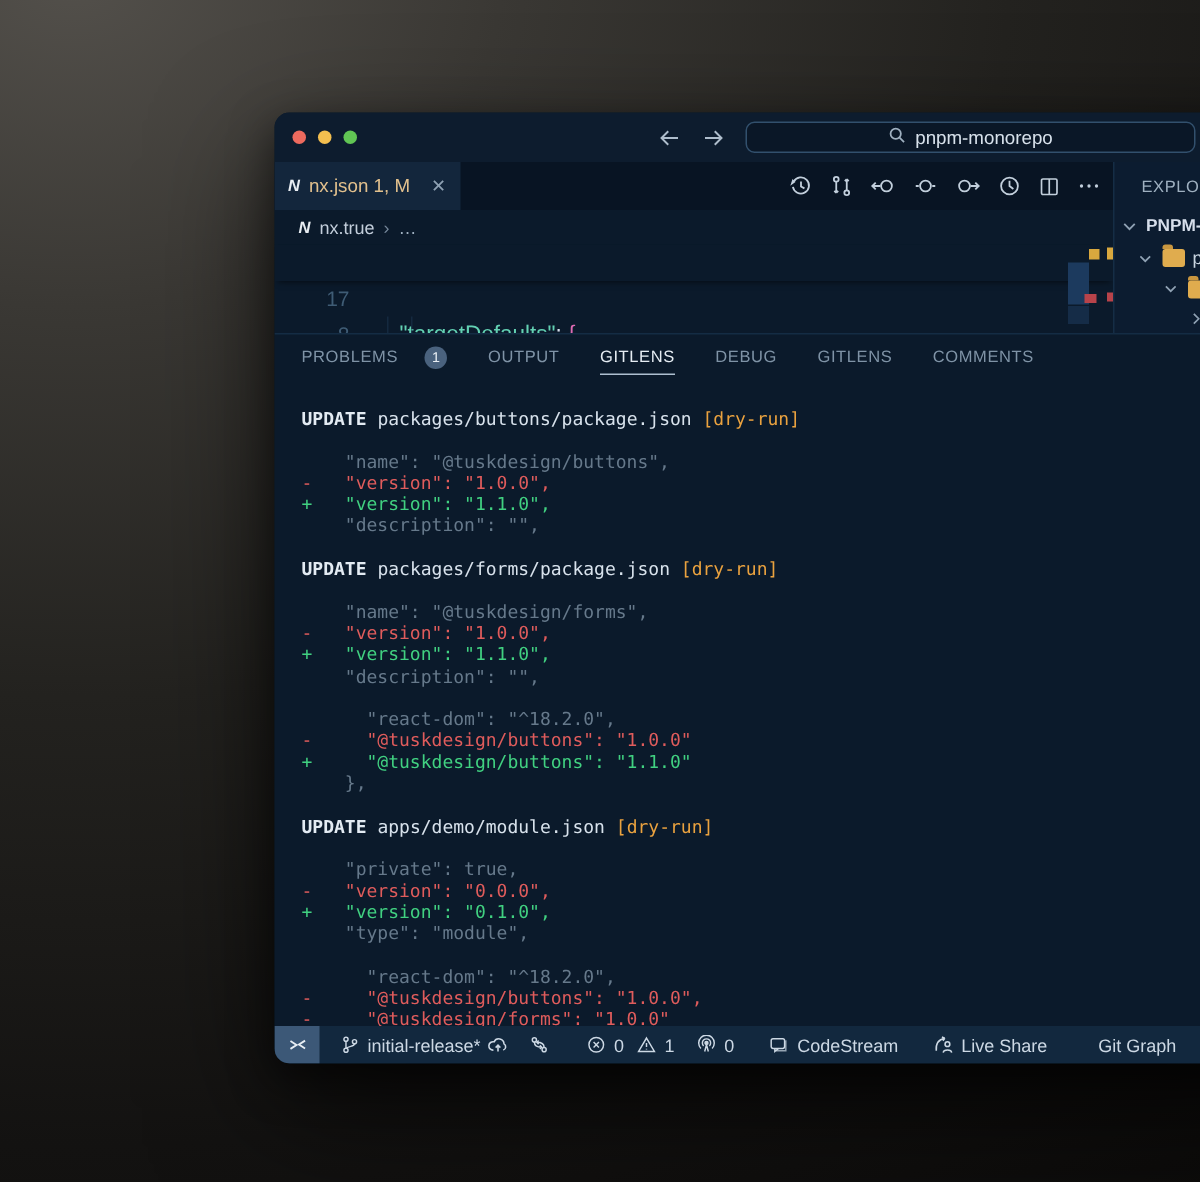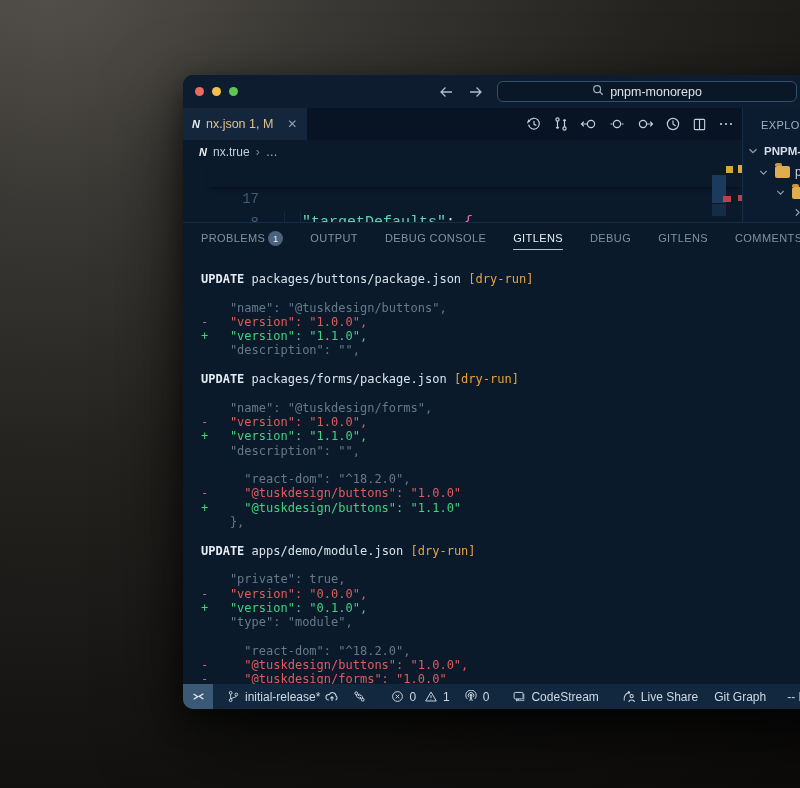--- a/index.html
+++ b/index.html
@@ -36,41 +36,41 @@
   }
   .nx-badge { font-weight:bold; font-style:italic; color:#e8edf2; font-size:11px; }
   .tab .close { color:#8ea1b3; font-size:12px; margin-left:8px; }
   .editor-actions { position:absolute; top:33px; left:340px; width:219px; height:32px; display:flex; align-items:center; gap:11px; color:#c2cfdc; justify-content:flex-end; padding-right:8px; }
   .editor-actions svg { display:block; }
   
   .breadcrumb { position:absolute; left:0; top:65px; width:559px; height:23px; display:flex; align-items:center; gap:6px; padding-left:16px; font-size:12px; color:#c3cedb; background:#0b1a2b; }
   .breadcrumb .sep { color:#76889b; }
   .breadcrumb .more { color:#9fb0c0; }
   
-  .editor { position:absolute; left:0; top:88px; width:559px; height:59px; background:#0b1a2b; overflow:hidden; font-family:Liberation Mono, monospace; font-size:15px;padding-left:26px; }
+  .editor { position:absolute; left:0; top:88px; width:559px; height:59px; background:#0b1a2b; overflow:hidden; font-family:Liberation Sans, sans-serif; font-size:15px; }
   .code-row { height:24px; line-height:24px; white-space:pre; position:relative; }
   .code-row .lnum { position:absolute; left:0; width:50px; text-align:right; color:#3f5c75; font-size:14px; }
   .code-row .ltext { position:absolute; left:75px; }
   .sticky { box-shadow:0 3px 4px -2px rgba(0,0,0,.55); }
   .guide { position:absolute; top:24px; bottom:0; width:1px; background:#1c3platform; background:#1d3750; opacity:.55; }
   .k { color:#63d1b3; } .p { color:#d6deeb; }
   .b-pink{ color:#de6bb3; }
   .minimap-mark { position:absolute; }
   
   .sidebar { position:absolute; left:559px; top:33px; width:131px; height:114px; background:#0c1c30; border-left:1px solid #152d45; overflow:hidden; }
   .sb-title { margin:11px 0 0 18px; font-size:11px; letter-spacing:.4px; color:#9fb0c0; }
   .sb-root { display:flex; align-items:center; gap:4px; margin:13px 0 0 3px; font-size:11.5px; font-weight:bold; color:#d6deeb; }
   .sb-row { display:flex; align-items:center; gap:5px; font-size:12px; color:#c9d5e1; margin-top:7px; }
   .folder { width:15px; height:12px; background:#e0ac4e; border-radius:2px; position:relative; }
   .folder::before { content:""; position:absolute; left:0; top:-3px; width:7px; height:3px; background:#c9963f; border-radius:2px 2px 0 0; }
   .chev { color:#8fa1b3; display:flex; }
   
   .panel { position:absolute; left:0; top:147px; width:690px; height:462px; background:#0b1a2b; border-top:1px solid #142c44; }
   .ptabs { display:flex; align-items:center; gap:27px; height:30px; padding-left:18px; }
-  .ptab { background:none; border:none; font-family:inherit; font-size:11px; letter-spacing:.4px; color:#7f93a6; display:flex; align-items:center; gap:3px; position:relative; height:30px; cursor:default; }
+  .ptab { background:none; border:none; font-family:inherit; font-size:11px; letter-spacing:.4px; color:#7f93a6; display:flex; align-items:center; gap:18px; position:relative; height:30px; cursor:default; }
   .ptab.active { color:#e6edf3; }
   .ptab.active::after { content:""; position:absolute; left:0; right:0; bottom:3px; height:1px; background:#aebfd0; }
   .pbadge { background:#4a627e; color:#e9eef4; width:15px; height:15px; border-radius:50%; font-size:9.5px; display:flex; align-items:center; justify-content:center; }
   .term { margin-top:19px; padding-left:18px; font-family:"DejaVu Sans Mono", monospace; font-size:12px; line-height:14.3px; }
   .t-line { white-space:pre; height:14.3px; }
   .t-cmd { color:#e3ebf3; font-weight:bold; }
   .t-path { color:#d8e2ec; }
   .t-tag { color:#eaa23f; }
   .t-c { color:#66798b; }
   .t-d { color:#e05c5c; }
@@ -249,23 +249,20 @@
 
   <div class="panel">
     <div class="ptabs" id="ptabs">
         <button class="ptab">
           <span>PROBLEMS</span>
           <span class="pbadge">1</span>
         </button>
         <button class="ptab">
           <span>OUTPUT</span>
         </button>
-        <button class="ptab">
-          <span>DEBUG CONSOLE</span>
-        </button>
         <button class="ptab active">
           <span>GITLENS</span>
         </button>
         <button class="ptab">
           <span>DEBUG</span>
         </button>
         <button class="ptab">
           <span>GITLENS</span>
         </button>
         <button class="ptab">
@@ -377,21 +374,21 @@
       <div class="sb-item" style="margin-left:9px;justify-content:flex-end;">
         <span>
             <svg width="14" height="14" viewBox="0 0 16 16" fill="none" stroke="currentColor" stroke-width="1.2">
               <path d="M9 2.5 C4 3.5 2 7 2.5 12 M9 2.5 L6.8 1.6 M9 2.5 L7.6 4.4"></path>
               <circle cx="11" cy="7" r="1.8"></circle>
               <path d="M7.8 13.5 C8.2 10.8 13.8 10.8 14.2 13.5"></path>
             </svg>
           </span>
         <span>Live Share</span>
       </div>
-      <div class="sb-item" style="margin-left:2px;">
+      <div class="sb-item" style="margin-left:20px;">
         <span>Git Graph</span>
       </div>
       <div class="sb-item vim" style="margin-left:7px;">
         <span>-- NORMAL --</span>
       </div>
     </div>
   </div>
 
 </div>
 

